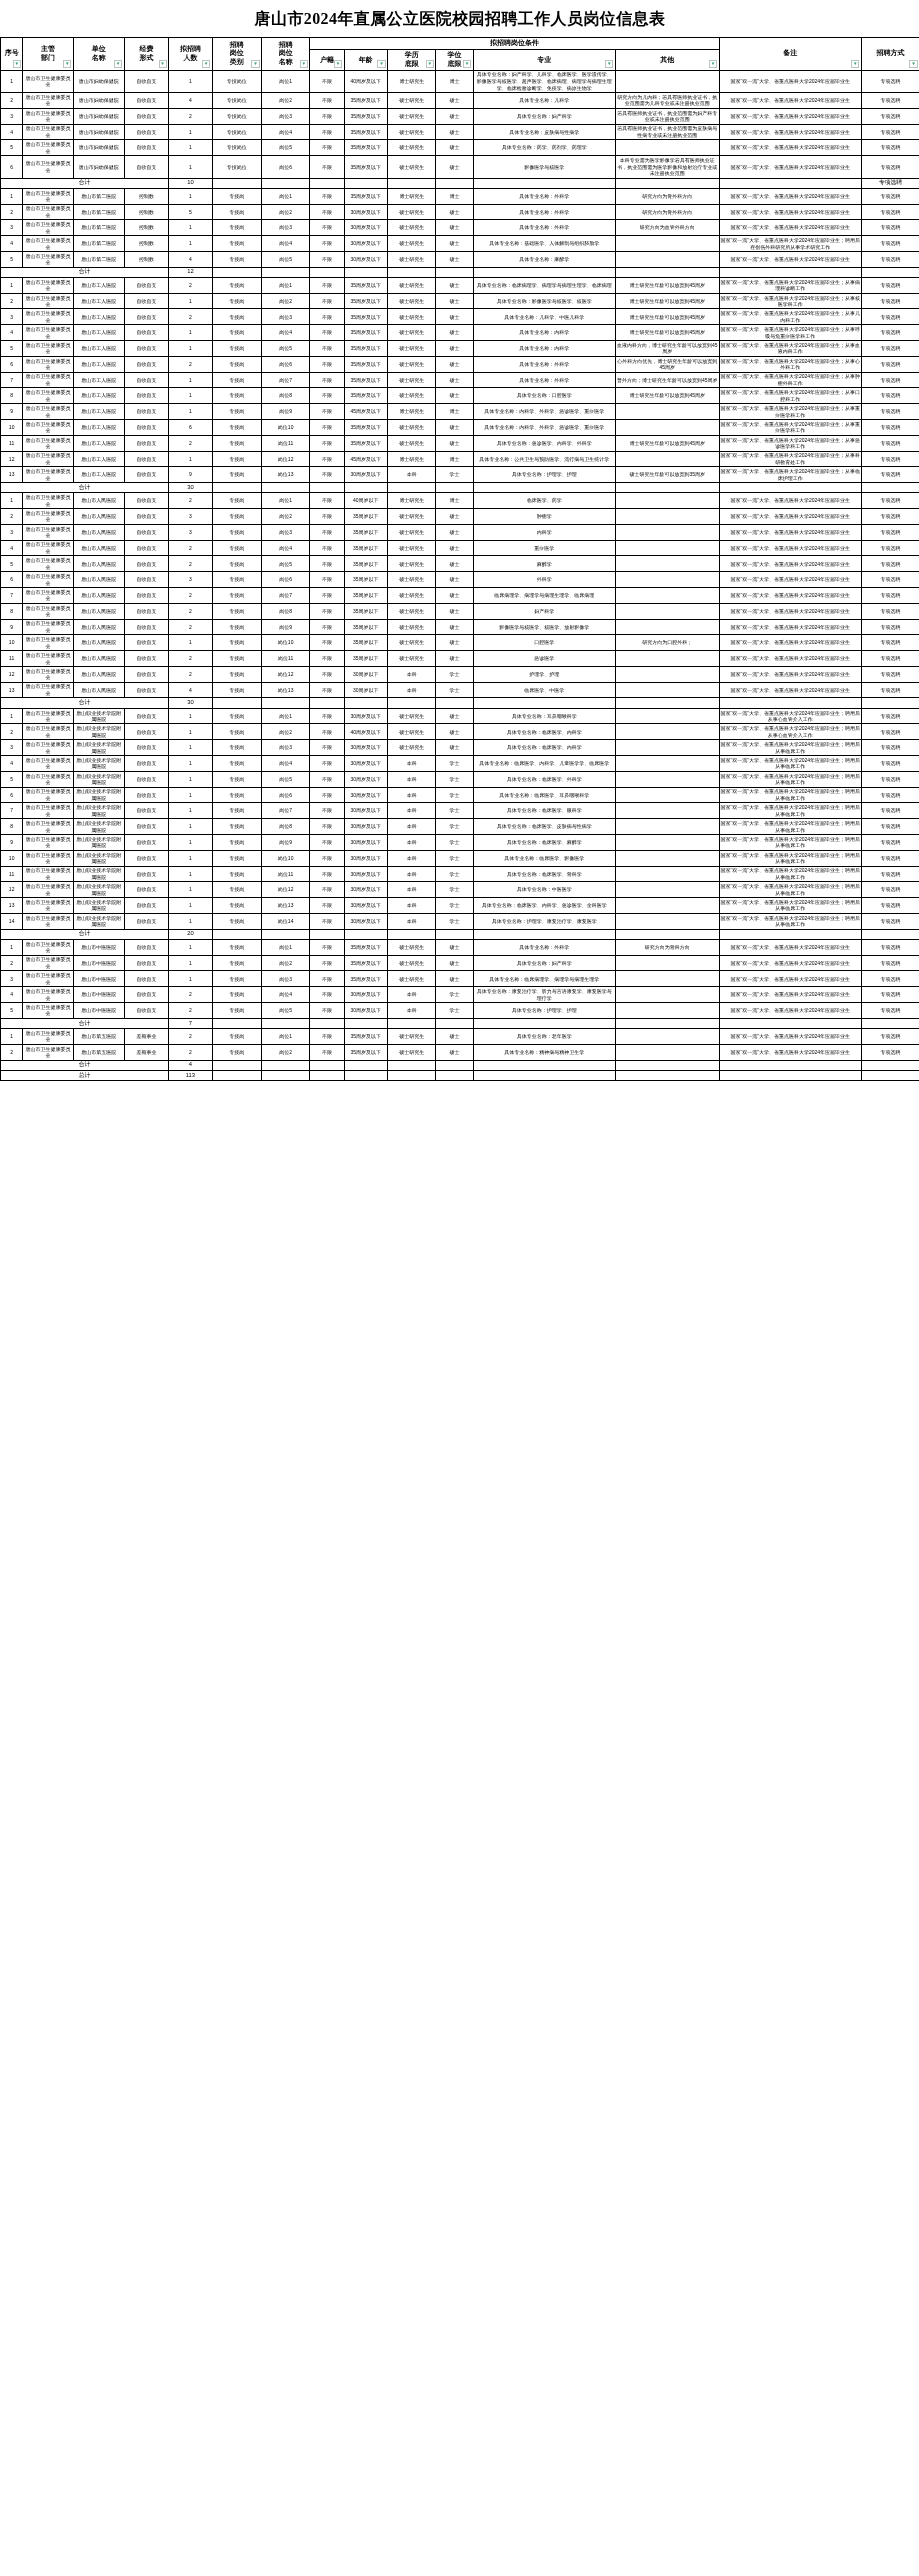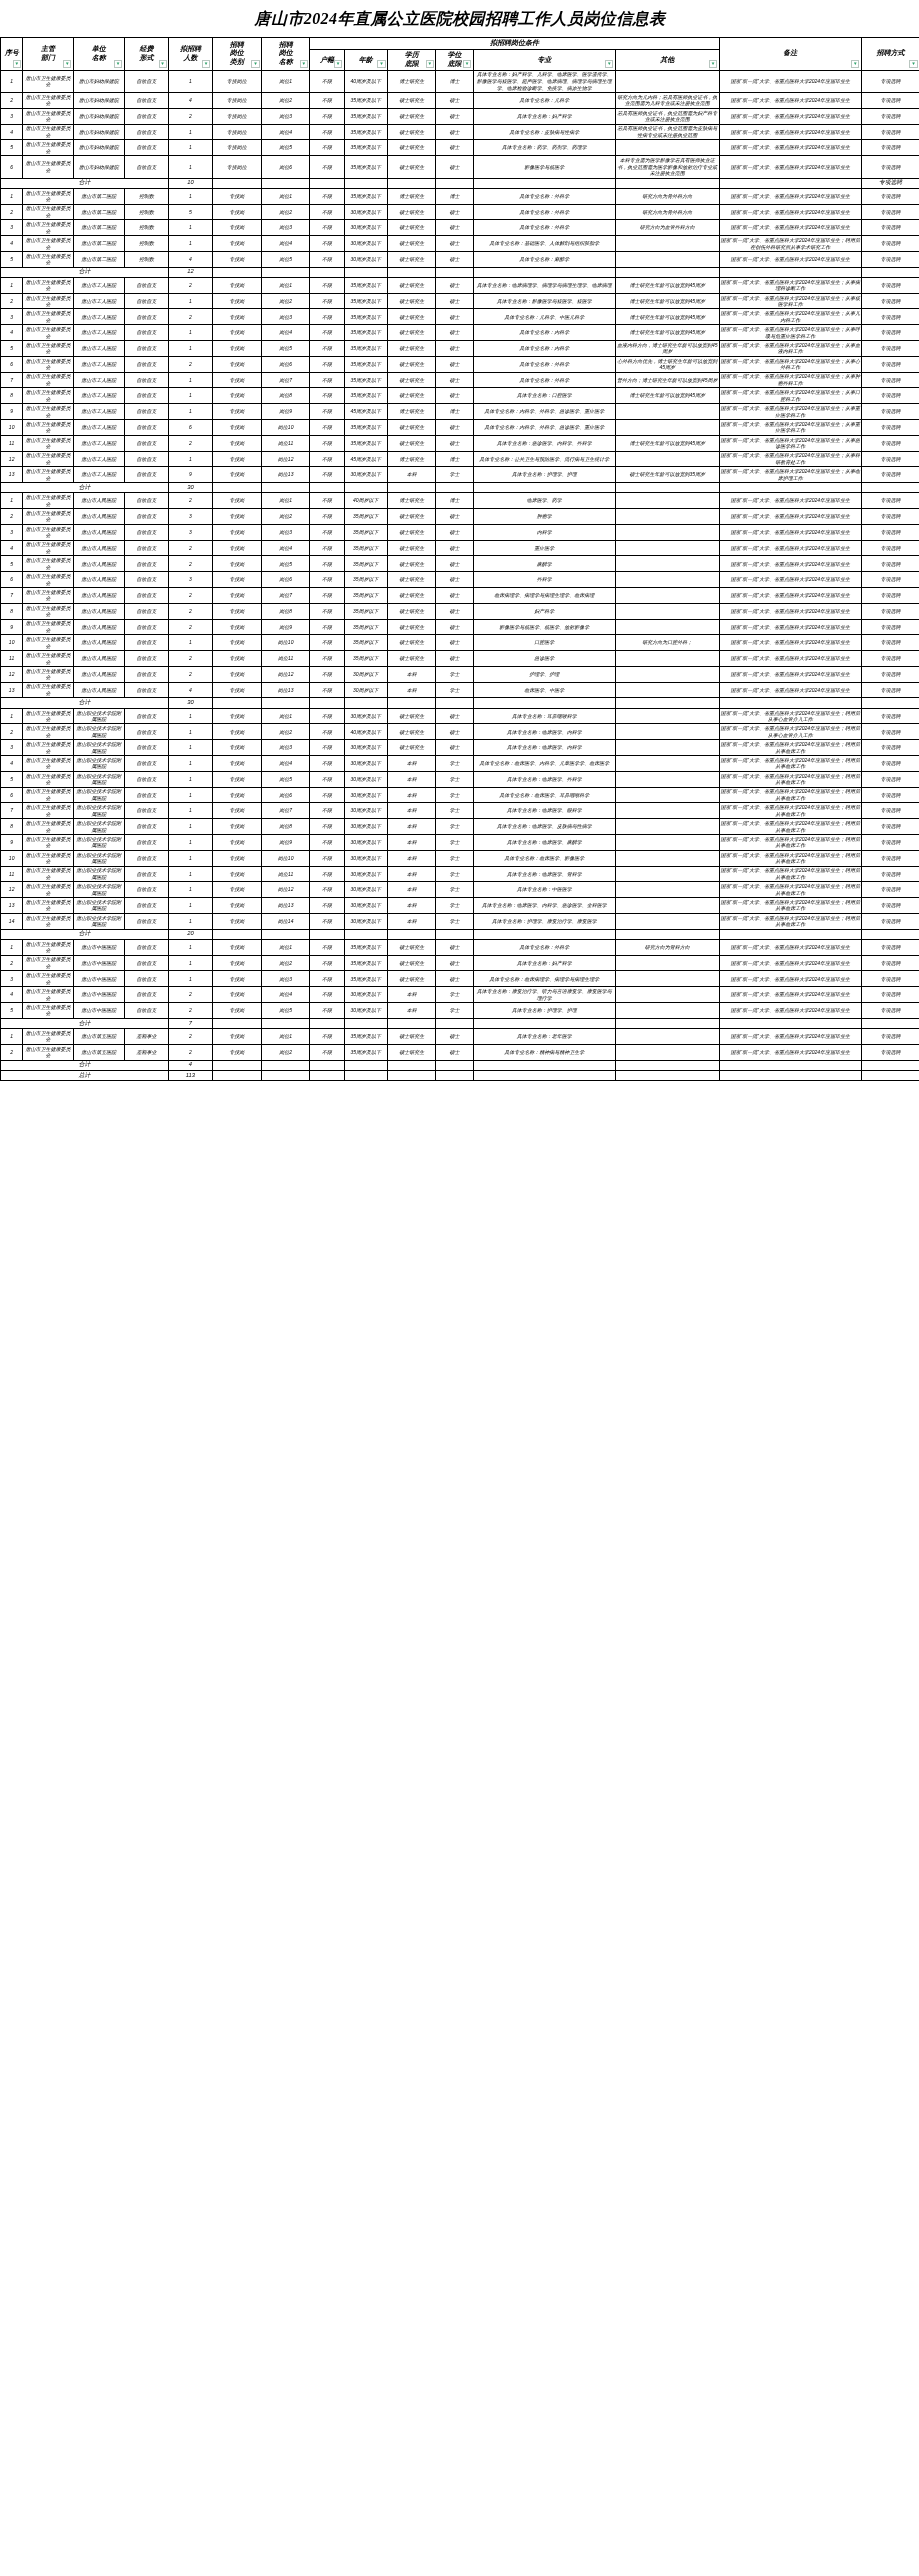--- a/index.html
+++ b/index.html
@@ -2,21 +2,21 @@
 <html style="font-size:12.3px"><head>
 <meta charset="utf-8">
 <style>
   html,body{margin:0;padding:0;background:#ffffff;}
   body{
     font-family:"Liberation Sans","DejaVu Sans",sans-serif;
     width:920px;
     color:#000;
     -webkit-font-smoothing:none;
   }
-  .sheet{width:808px;box-sizing:border-box;font-style:italic;}
+  .sheet{width:808px;box-sizing:border-box;}
   .title-bar{
     width:920px;
     box-sizing:border-box;
     text-align:center;
     font-size:16px;
     font-weight:bold;
     letter-spacing:0.4px;
     padding:8.5px 0 7px 0;
     font-family:"Liberation Serif","DejaVu Serif",serif;
   }

